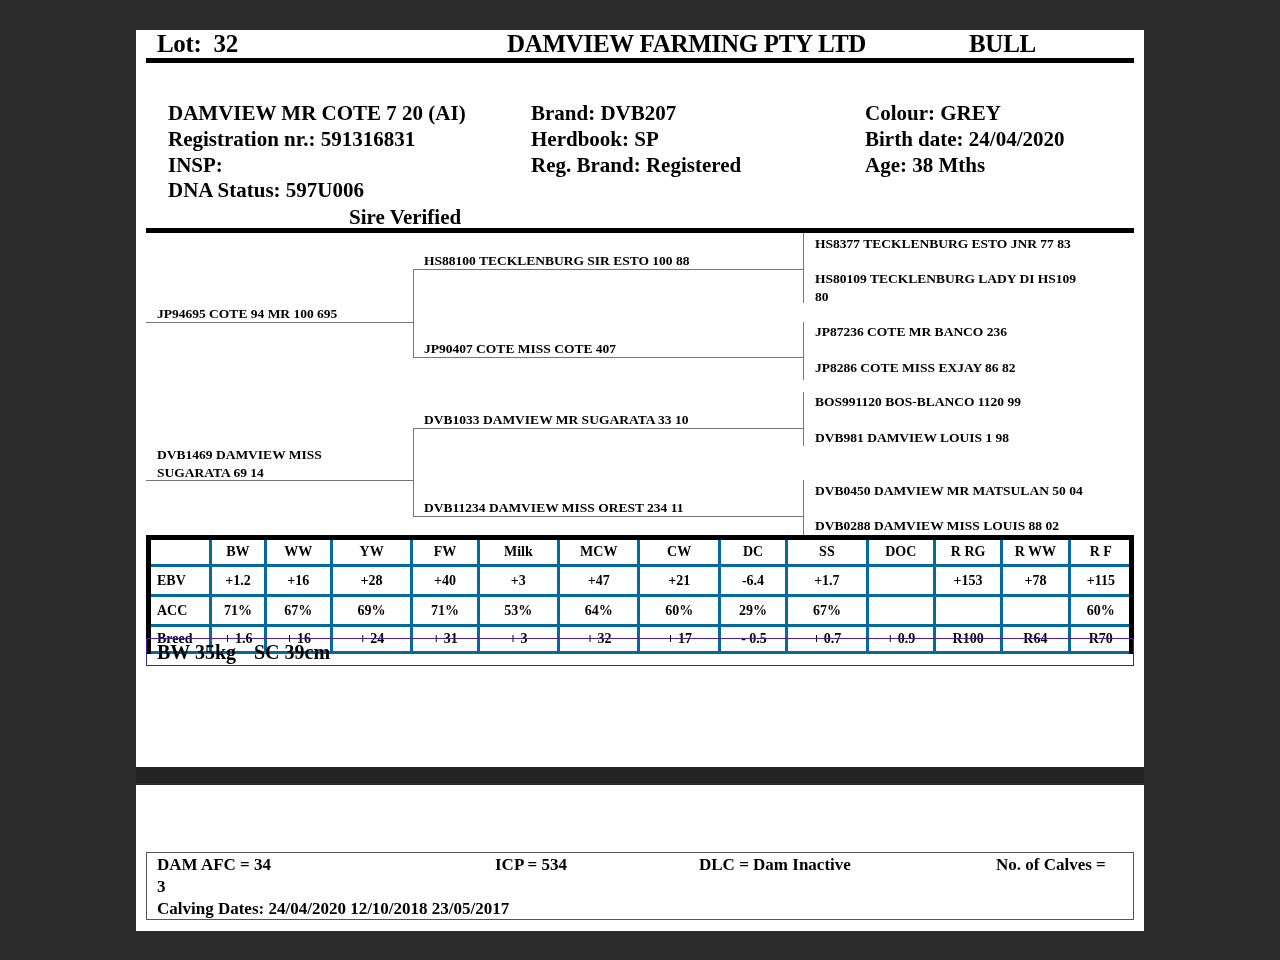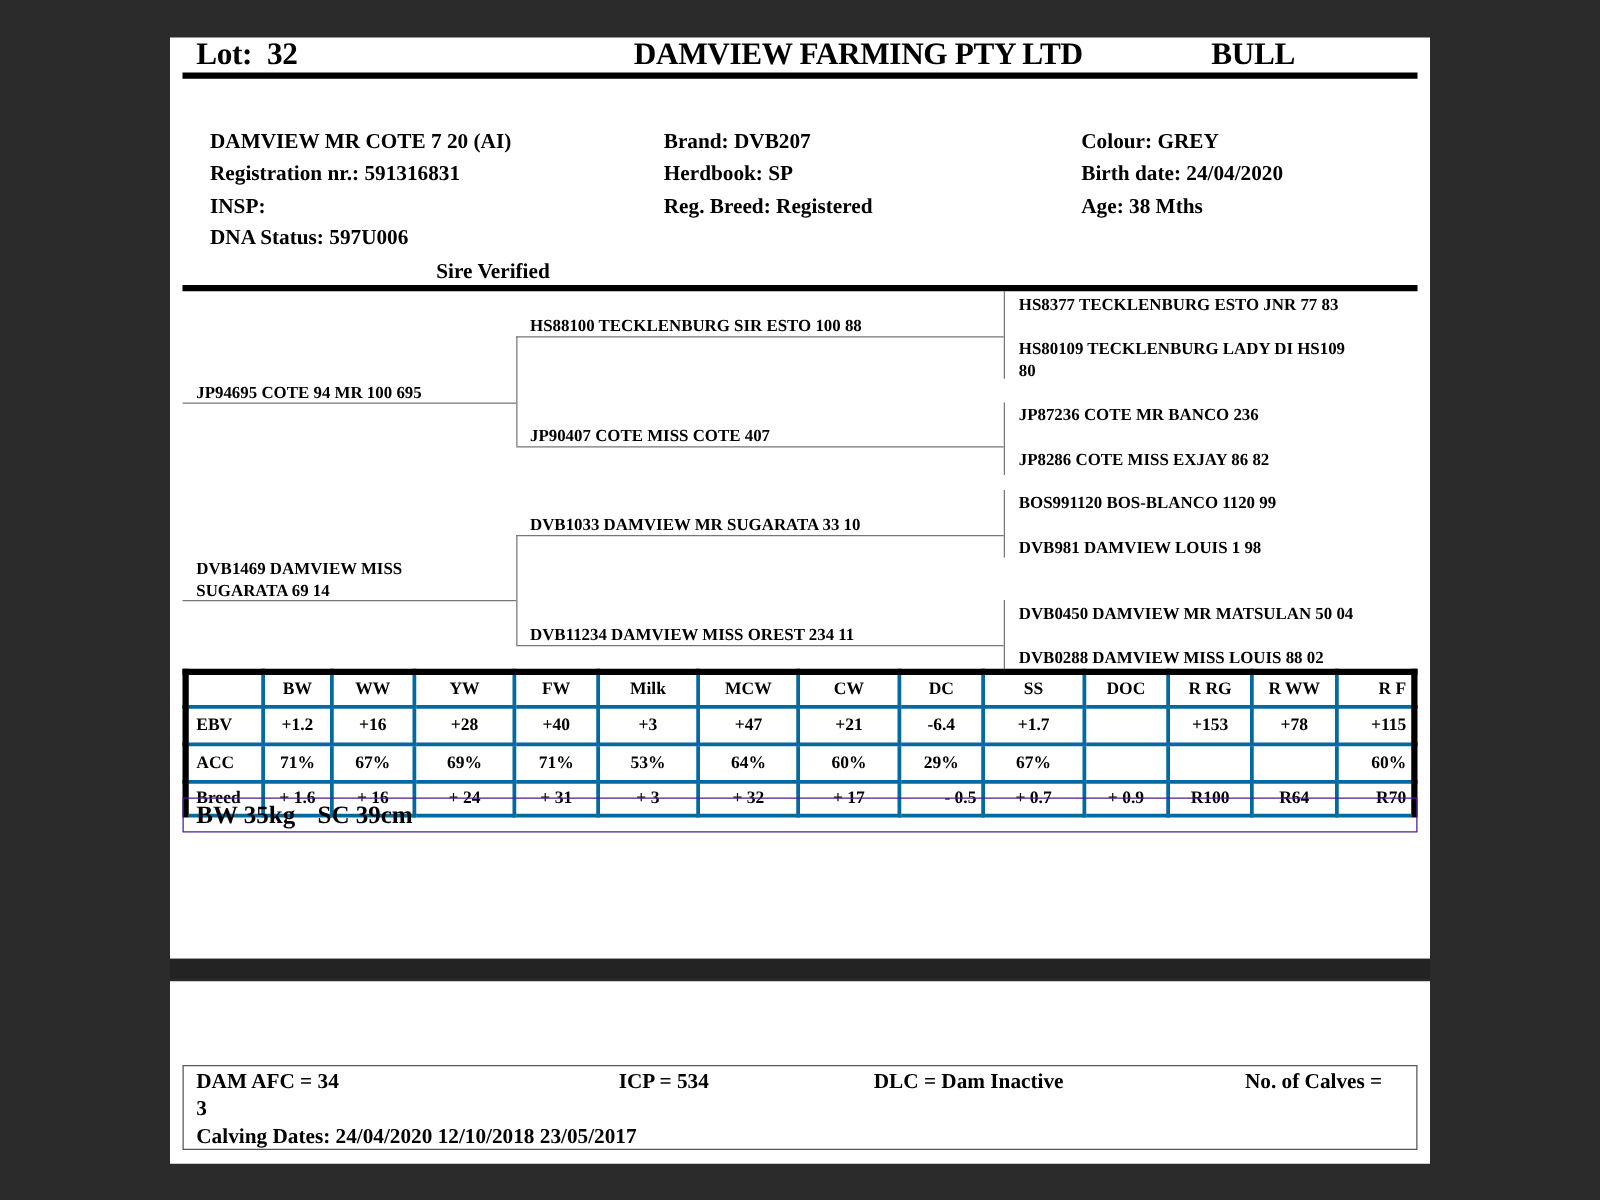--- a/index.html
+++ b/index.html
@@ -5,31 +5,31 @@
   html, body { margin:0; padding:0; }
   body { width:1280px; height:960px; background:#2b2b2b; position:relative; overflow:hidden;
          font-family:"Liberation Serif", "DejaVu Serif", serif; color:#000; }
   .page { position:absolute; left:136px; width:1008px; background:#fff; }
   #page1 { top:30px; height:737px; }
   #sepbar { position:absolute; left:136px; top:767px; width:1008px; height:16px; background:#232323; }
   #page2 { top:785px; height:146px; }
   .abs { position:absolute; white-space:nowrap; font-weight:bold; }
   .hdr { font-size:25px; top:0px; letter-spacing:-0.3px; }
   .rule-thick { position:absolute; left:10px; width:988px; height:5px; background:#000; }
-  .info { font-size:17px; line-height:26px; }
+  .info { font-size:21px; line-height:26px; }
   .ped { font-size:13.5px; line-height:18px; }
   .hl { position:absolute; height:1px; background:#777; }
   .vl { position:absolute; width:1px; background:#777; }
   table.ebv { position:absolute; left:10px; top:505px; width:988px; border-collapse:collapse;
               border-top:5px solid #000; border-left:5px solid #000; border-right:5px solid #000;
               font-weight:bold; font-size:14px; }
   table.ebv td { border:3px solid #0369a1; text-align:center; padding:0 4px; height:24px; }
   table.ebv tr.r-ebv td, table.ebv tr.r-acc td { height:27px; }
   table.ebv td.lbl { text-align:left; padding-left:6px; }
-  table.ebv td.left { text-align:right; padding-left:6px; }
+  table.ebv td.left { text-align:center; padding-left:6px; }
   .bwsc { position:absolute; left:10px; top:608px; width:986px; height:26px; border:1px solid #4c1d95;
           font-weight:bold; font-size:20px; }
   .bwsc span { position:absolute; top:2px; }
   .dambox { position:absolute; left:10px; top:67px; width:986px; height:66px; border:1px solid #555;
             font-size:17px; font-weight:bold; }
   .dambox span { position:absolute; white-space:nowrap; }
 </style>
 </head>
 <body>
 
@@ -44,21 +44,21 @@
   <div class="rule-thick" style="top:28px;"></div>
 
   <div class="abs info" style="left:32px; top:70px;">DAMVIEW MR COTE 7 20 (AI)</div>
   <div class="abs info" style="left:32px; top:96px;">Registration nr.: 591316831</div>
   <div class="abs info" style="left:32px; top:122px;">INSP:</div>
   <div class="abs info" style="left:32px; top:147px;">DNA Status:  597U006</div>
   <div class="abs info" style="left:173px; top:174px;margin-left:40px;">Sire Verified</div>
 
   <div class="abs info" style="left:395px; top:70px;">Brand:  DVB207</div>
   <div class="abs info" style="left:395px; top:96px;">Herdbook: SP</div>
-  <div class="abs info" style="left:395px; top:122px;">Reg. Breed: Registered</div>
+  <div class="abs info" style="left:395px; top:122px;">Reg. Brand: Registered</div>
 
   <div class="abs info" style="left:729px; top:70px;">Colour:  GREY</div>
   <div class="abs info" style="left:729px; top:96px;">Birth date:  24/04/2020</div>
   <div class="abs info" style="left:729px; top:122px;">Age: 38 Mths</div>
 
   <div class="rule-thick" style="top:198px;"></div>
 
   <div>
 
     <div class="abs ped" style="left:21px; top:275px;">JP94695 COTE 94 MR 100 695</div>

